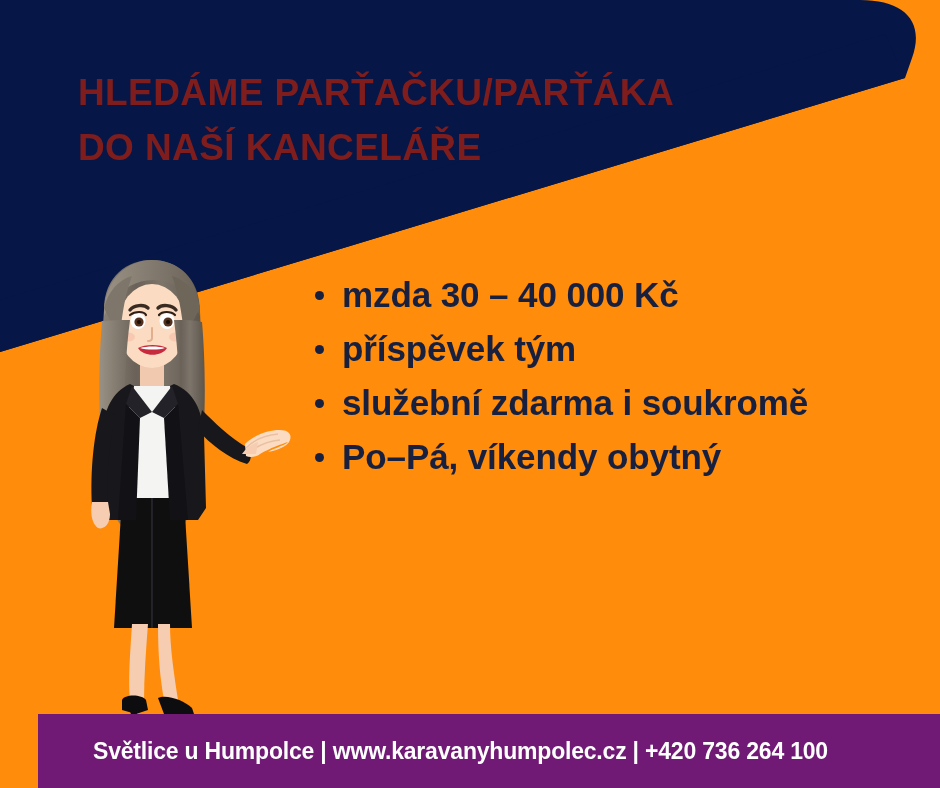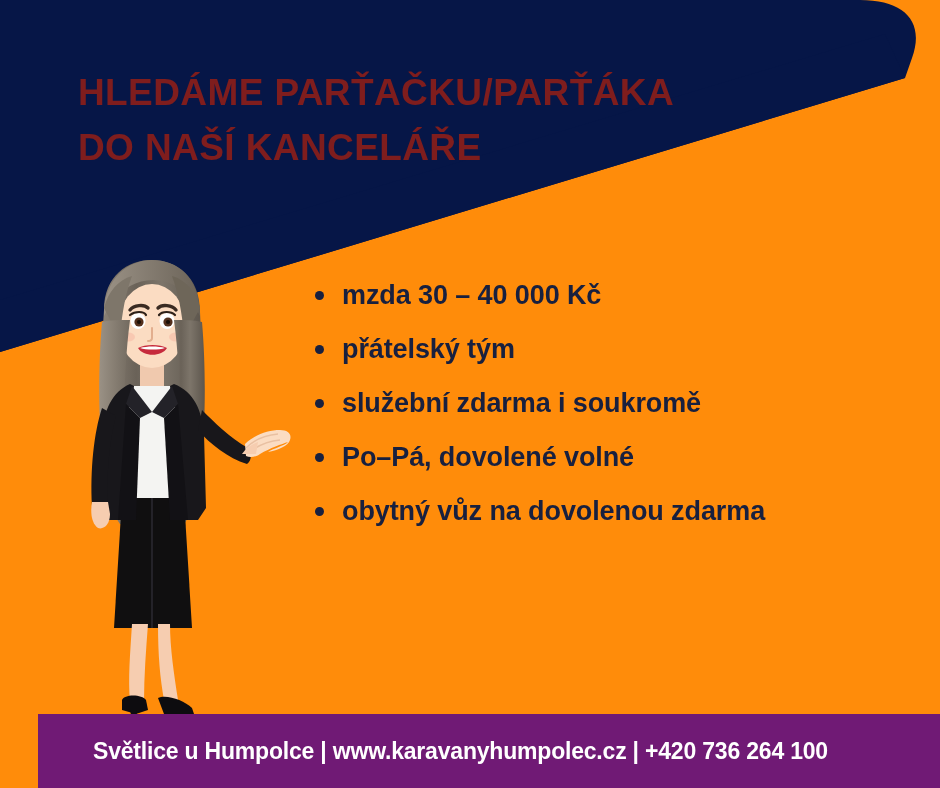--- a/index.html
+++ b/index.html
@@ -39,21 +39,21 @@
     width:600px;
   }
   .bullets li{
     position:relative;
     padding-left:36px;
     height:54px;
     line-height:54px;
     color:#18203F;
     font-family:"Liberation Sans",sans-serif;
     font-weight:700;
-    font-size:27px;
+    font-size:35px;
     letter-spacing:-0.1px;
     white-space:nowrap;
   }
   .bullets li::before{
     content:"";
     position:absolute;
     left:9px; top:50%;
     width:9px;height:9px;
     margin-top:-4px;
     border-radius:50%;
@@ -206,23 +206,22 @@
              C222,190 232,188 236,184
              C230,186 218,190 208,196
              C204,199 198,200 194,198 Z" fill="#fbdcc2"></path>
     <path d="M194,190 C202,182 214,177 226,176" stroke="#e9c0a2" stroke-width="1.4" fill="none"></path>
     <path d="M196,195 C205,188 216,183 228,182" stroke="#e9c0a2" stroke-width="1.4" fill="none"></path>
     <path d="M190,196 C194,190 200,186 206,184 L204,196 Z" fill="#f6cdb0"></path>
   </svg>
 
   <ul class="bullets">
     <li>mzda 30 – 40 000 Kč</li>
-    <li>přátelský tým</li>
+    <li>příspěvek tým</li>
     <li>služební zdarma i soukromě</li>
-    <li>Po–Pá, dovolené volné</li>
-    <li>obytný vůz na dovolenou zdarma</li>
+    <li>Po–Pá, víkendy obytný</li>
   </ul>
 
   <div class="footer">
     <div class="footer-text">Světlice u Humpolce | www.karavanyhumpolec.cz | +420 736 264 100</div>
   </div>
 
 </div>
 
 </body></html>

